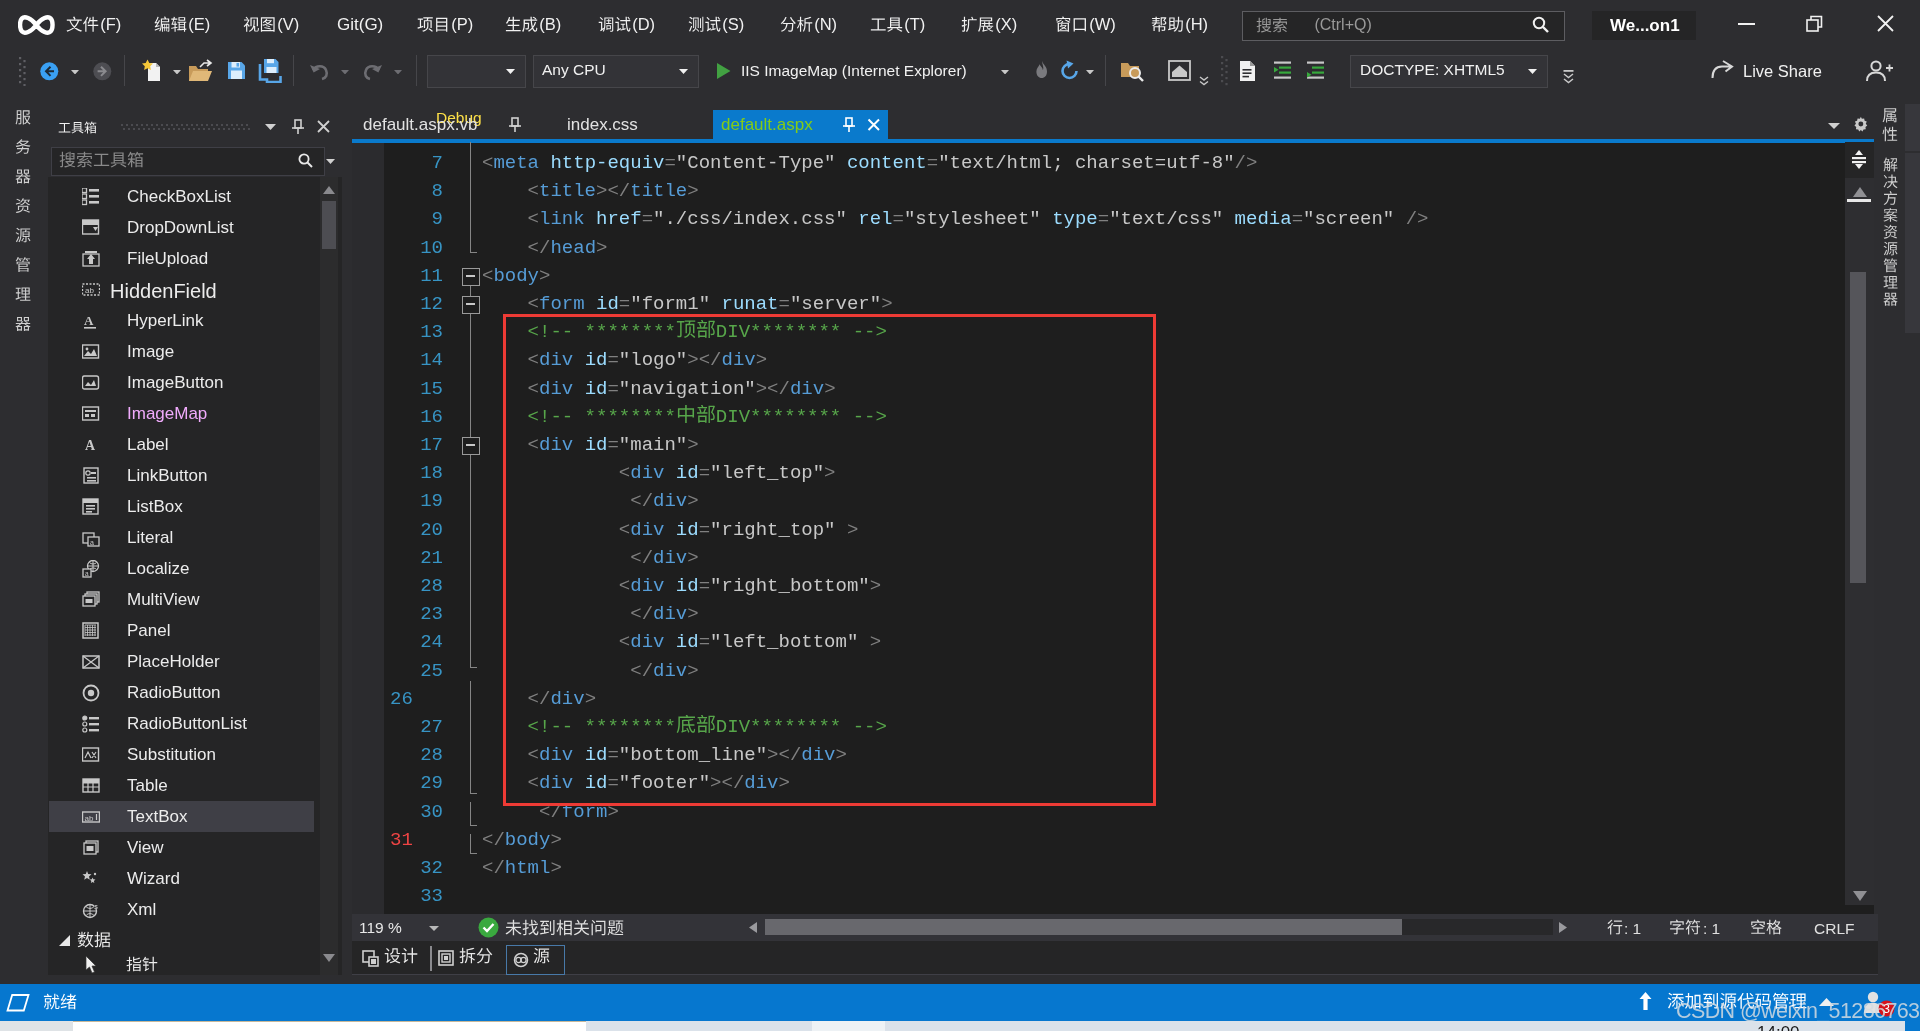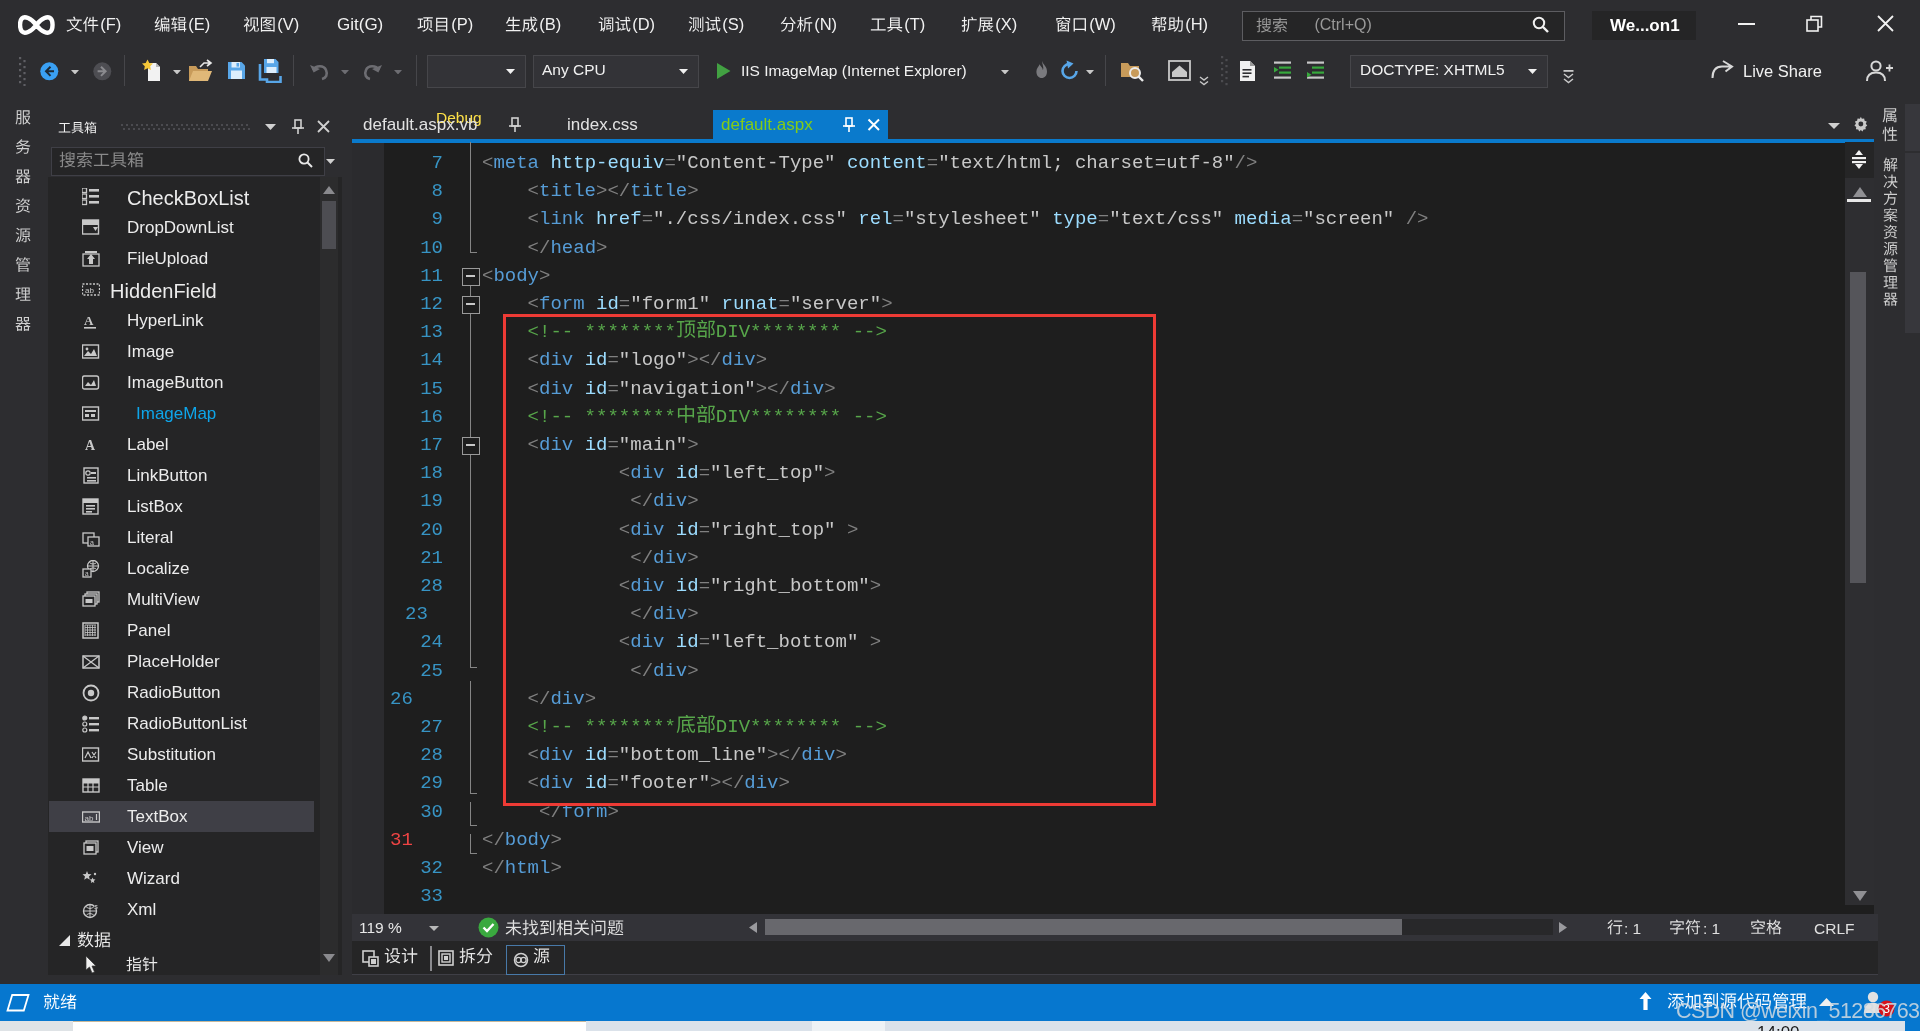--- a/index.html
+++ b/index.html
@@ -412,21 +412,21 @@
   </svg>
 <div class="ab" style="left:49px;top:801px;width:265px;height:31px;background:#3f3f46;"></div>
 <svg class="ab" style="left:82px;top:188px" width="18" height="18">
     <rect x="0" y="0" width="4.5" height="4.5" fill="none" stroke="#c8c8c8" stroke-width="1.3"></rect>
     <rect x="7" y="1" width="10" height="2.6" fill="#c8c8c8"></rect>
     <rect x="0" y="6" width="4.5" height="4.5" fill="none" stroke="#c8c8c8" stroke-width="1.3"></rect>
     <rect x="7" y="7" width="10" height="2.6" fill="#c8c8c8"></rect>
     <rect x="0" y="12" width="4.5" height="4.5" fill="none" stroke="#c8c8c8" stroke-width="1.3"></rect>
     <rect x="7" y="13" width="10" height="2.6" fill="#c8c8c8"></rect>
   </svg>
-<div class="ab" style="left:127px;top:187px;font-size:20px;color:#ececec;white-space:pre;">CheckBoxList</div>
+<div class="ab" style="left:127px;top:187px;font-size:17px;color:#ececec;white-space:pre;">CheckBoxList</div>
 <svg class="ab" style="left:82px;top:219px" width="18" height="18">
     <rect x="0.5" y="1" width="16" height="14" fill="none" stroke="#c8c8c8" stroke-width="1.4"></rect>
     <rect x="0.5" y="1" width="16" height="5" fill="#c8c8c8"></rect>
     <path d="M11,8 l5,0 -2.5,4 Z" fill="#c8c8c8"></path>
   </svg>
 <div class="ab" style="left:127px;top:218px;font-size:17px;color:#ececec;white-space:pre;">DropDownList</div>
 <svg class="ab" style="left:82px;top:250px" width="18" height="18">
     <path d="M5,9 L9,4 L13,9 L11,9 L11,14 L7,14 L7,9 Z" fill="#c8c8c8"></path>
     <path d="M3,2 L15,2" stroke="#c8c8c8" stroke-width="2"></path>
     <rect x="1" y="4" width="16" height="12" fill="none" stroke="#c8c8c8" stroke-width="1.3"></rect>
@@ -452,21 +452,21 @@
     <rect x="0.5" y="2" width="16" height="13" rx="2" fill="none" stroke="#c8c8c8" stroke-width="1.4"></rect>
     <path d="M3,12 L6,8 L9,11 L12,6 L14,12 Z" fill="#c8c8c8"></path>
   </svg>
 <div class="ab" style="left:127px;top:373px;font-size:17px;color:#ececec;white-space:pre;">ImageButton</div>
 <svg class="ab" style="left:82px;top:405px" width="18" height="18">
     <rect x="0.5" y="2" width="16" height="13" fill="none" stroke="#c8c8c8" stroke-width="1.4"></rect>
     <rect x="3" y="5" width="11" height="2" fill="#c8c8c8"></rect>
     <rect x="3" y="9" width="4" height="3" fill="#c8c8c8"></rect>
     <rect x="9" y="9" width="4" height="3" fill="#c8c8c8"></rect>
   </svg>
-<div class="ab" style="left:136px;top:404px;font-size:17px;color:#0ea5e9;white-space:pre;">ImageMap</div>
+<div class="ab" style="left:127px;top:404px;font-size:17px;color:#f0abfc;white-space:pre;">ImageMap</div>
 <svg class="ab" style="left:82px;top:436px" width="18" height="18">
     <text x="3" y="14" font-size="14" font-weight="bold" fill="#c8c8c8" font-family="Liberation Serif">A</text>
   </svg>
 <div class="ab" style="left:127px;top:435px;font-size:17px;color:#ececec;white-space:pre;">Label</div>
 <svg class="ab" style="left:82px;top:467px" width="18" height="18">
     <rect x="2" y="1" width="14" height="15" fill="none" stroke="#c8c8c8" stroke-width="1.4"></rect>
     <circle cx="6" cy="6" r="2.2" fill="none" stroke="#c8c8c8" stroke-width="1.2"></circle>
     <rect x="9" y="5" width="5" height="2" fill="#c8c8c8"></rect>
     <rect x="5" y="10" width="9" height="1.6" fill="#c8c8c8"></rect>
     <rect x="5" y="13" width="9" height="1.6" fill="#c8c8c8"></rect>
@@ -626,21 +626,21 @@
 <div class="ab mono" style="left:390px;top:318.1px;width:53px;height:28.2px;line-height:28.2px;font-size:19px;color:#3794c4;text-align:right;">13</div>
 <div class="ab mono" style="left:390px;top:346.3px;width:53px;height:28.2px;line-height:28.2px;font-size:19px;color:#3794c4;text-align:right;">14</div>
 <div class="ab mono" style="left:390px;top:374.5px;width:53px;height:28.2px;line-height:28.2px;font-size:19px;color:#3794c4;text-align:right;">15</div>
 <div class="ab mono" style="left:390px;top:402.7px;width:53px;height:28.2px;line-height:28.2px;font-size:19px;color:#3794c4;text-align:right;">16</div>
 <div class="ab mono" style="left:390px;top:430.9px;width:53px;height:28.2px;line-height:28.2px;font-size:19px;color:#3794c4;text-align:right;">17</div>
 <div class="ab mono" style="left:390px;top:459.1px;width:53px;height:28.2px;line-height:28.2px;font-size:19px;color:#3794c4;text-align:right;">18</div>
 <div class="ab mono" style="left:390px;top:487.29999999999995px;width:53px;height:28.2px;line-height:28.2px;font-size:19px;color:#3794c4;text-align:right;">19</div>
 <div class="ab mono" style="left:390px;top:515.5px;width:53px;height:28.2px;line-height:28.2px;font-size:19px;color:#3794c4;text-align:right;">20</div>
 <div class="ab mono" style="left:390px;top:543.7px;width:53px;height:28.2px;line-height:28.2px;font-size:19px;color:#3794c4;text-align:right;">21</div>
 <div class="ab mono" style="left:390px;top:571.9px;width:53px;height:28.2px;line-height:28.2px;font-size:19px;color:#3794c4;text-align:right;">28</div>
-<div class="ab mono" style="left:390px;top:600.1px;width:53px;height:28.2px;line-height:28.2px;font-size:19px;color:#3794c4;text-align:center;">23</div>
+<div class="ab mono" style="left:390px;top:600.1px;width:53px;height:28.2px;line-height:28.2px;font-size:19px;color:#3794c4;text-align:right;">23</div>
 <div class="ab mono" style="left:390px;top:628.3px;width:53px;height:28.2px;line-height:28.2px;font-size:19px;color:#3794c4;text-align:right;">24</div>
 <div class="ab mono" style="left:390px;top:656.5px;width:53px;height:28.2px;line-height:28.2px;font-size:19px;color:#3794c4;text-align:right;">25</div>
 <div class="ab mono" style="left:390px;top:684.6999999999999px;width:53px;height:28.2px;line-height:28.2px;font-size:19px;color:#3794c4;text-align:left;">26</div>
 <div class="ab mono" style="left:390px;top:712.9px;width:53px;height:28.2px;line-height:28.2px;font-size:19px;color:#3794c4;text-align:right;">27</div>
 <div class="ab mono" style="left:390px;top:741.0999999999999px;width:53px;height:28.2px;line-height:28.2px;font-size:19px;color:#3794c4;text-align:right;">28</div>
 <div class="ab mono" style="left:390px;top:769.3px;width:53px;height:28.2px;line-height:28.2px;font-size:19px;color:#3794c4;text-align:right;">29</div>
 <div class="ab mono" style="left:390px;top:797.5px;width:53px;height:28.2px;line-height:28.2px;font-size:19px;color:#3794c4;text-align:right;">30</div>
 <div class="ab mono" style="left:390px;top:825.6999999999999px;width:53px;height:28.2px;line-height:28.2px;font-size:19px;color:#ef4444;">31</div>
 <div class="ab mono" style="left:390px;top:853.9px;width:53px;height:28.2px;line-height:28.2px;font-size:19px;color:#3794c4;text-align:right;">32</div>
 <div class="ab mono" style="left:390px;top:882.0999999999999px;width:53px;height:28.2px;line-height:28.2px;font-size:19px;color:#3794c4;text-align:right;">33</div>

